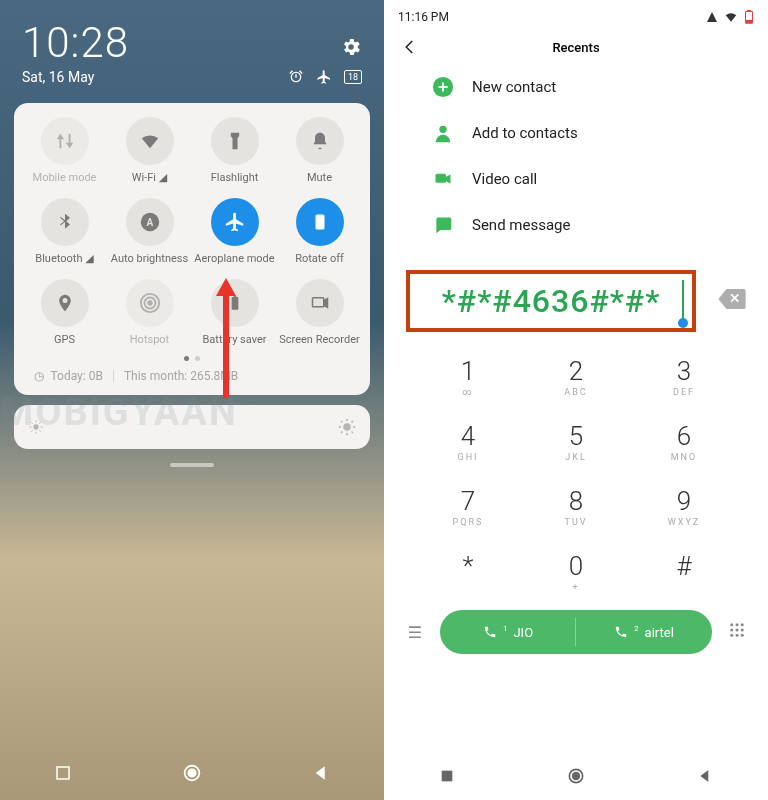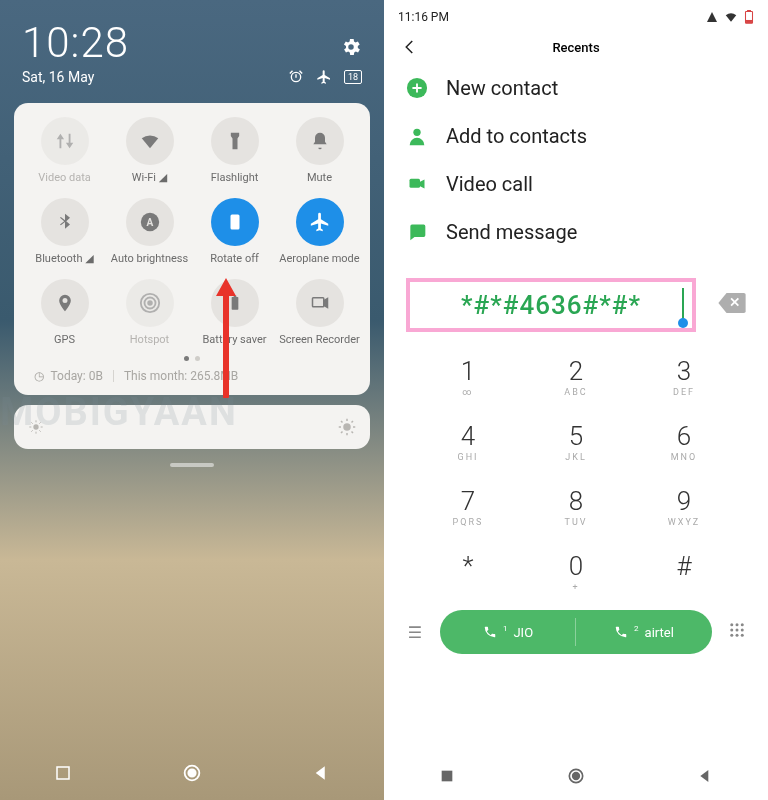--- a/index.html
+++ b/index.html
@@ -32,24 +32,24 @@
 .bright{background:#f4f3f1;border-radius:14px;margin:10px 14px 0;height:44px;display:flex;align-items:center;justify-content:space-between;padding:0 14px;color:#b8b6b2;}
 .handle{width:44px;height:4px;background:rgba(255,255,255,.5);border-radius:2px;margin:14px auto 0;}
 .nav-left{position:absolute;bottom:16px;left:0;right:0;display:flex;justify-content:space-around;align-items:center;color:#fff;}
 .arrow-up{position:absolute;left:214px;top:278px;pointer-events:none;}
 
 .r-status{display:flex;justify-content:space-between;align-items:center;padding:10px 14px 4px;font-size:12px;color:#222;gap:13px;}
 .r-hdr{display:flex;align-items:center;padding:10px 14px 8px;}
 .r-hdr .back{width:24px;display:flex;justify-content:center;}
 .r-hdr .ttl{flex:1;text-align:center;font-size:13px;font-weight:500;}
 .r-hdr .sp{width:24px;}
-.menu-item{display:flex;align-items:center;gap:18px;padding:12px 22px;font-size:20px;color:#222;}
+.menu-item{display:flex;align-items:center;gap:18px;padding:12px 22px;font-size:15px;color:#222;margin-left:26px;}
 .mi-ico{width:22px;height:22px;display:flex;align-items:center;justify-content:center;}
 .dial-box{margin:22px 22px 8px;position:relative;display:flex;align-items:center;}
-.dial-input{flex:1;border:4px solid #f9a8d4;padding:8px 10px;text-align:center;font-size:26px;color:#2aa653;font-weight:500;letter-spacing:1px;position:relative;}
+.dial-input{flex:1;border:4px solid #c2410c;padding:8px 10px;text-align:center;font-size:32px;color:#2aa653;font-weight:500;letter-spacing:1px;position:relative;}
 .caret{position:absolute;right:8px;top:6px;bottom:6px;width:2px;background:#2aa653;}
 .caret::after{content:"";position:absolute;bottom:-6px;left:-4px;width:10px;height:10px;border-radius:50%;background:#1e8fe8;}
 .bksp{margin-left:22px;color:#9c9c9c;}
 .keypad{display:grid;grid-template-columns:repeat(3,1fr);row-gap:8px;padding:8px 30px 4px;}
 .key{text-align:center;padding:8px 0;}
 .key .num{font-size:26px;color:#333;font-weight:300;}
 .key .sub{font-size:9px;letter-spacing:2px;color:#aaa;margin-top:1px;}
 .call-row{display:flex;align-items:center;gap:10px;padding:6px 16px;}
 .call-row .ham{width:30px;text-align:center;color:#888;}
 .call-btns{flex:1;display:flex;height:44px;border-radius:22px;overflow:hidden;}
@@ -86,21 +86,21 @@
   </div>
 
   <div class="qs-card">
     <div class="qs-grid" id="qs-grid">
           <div class="qs-tile">
             <div class="qs-ico dim">
               <svg width="22" height="22" viewBox="0 0 24 24" fill="currentColor">
                 <path d="M7 4l4 6H8v10H6V10H3zM17 20l-4-6h3V4h2v10h3z"></path>
               </svg>
             </div>
-            <div class="qs-lbl dim">Video data</div>
+            <div class="qs-lbl dim">Mobile mode</div>
           </div>
           <div class="qs-tile">
             <div class="qs-ico">
               <svg width="22" height="22" viewBox="0 0 24 24" fill="currentColor">
                 <path d="M12 20l9-11a15 15 0 00-18 0z"></path>
               </svg>
             </div>
             <div class="qs-lbl">Wi-Fi ◢</div>
           </div>
           <div class="qs-tile">
@@ -131,33 +131,33 @@
             <div class="qs-ico">
               <svg width="22" height="22" viewBox="0 0 24 24" fill="currentColor">
                 <circle cx="12" cy="12" r="10"></circle>
                 <text x="12" y="16" font-size="11" fill="#e5e3e0" text-anchor="middle" font-weight="bold">A</text>
               </svg>
             </div>
             <div class="qs-lbl">Auto brightness</div>
           </div>
           <div class="qs-tile">
             <div class="qs-ico active">
+              <svg width="22" height="22" viewBox="0 0 24 24" fill="currentColor">
+                <path d="M21 16v-2l-8-5V3.5a1.5 1.5 0 00-3 0V9l-8 5v2l8-2.5V19l-2 1.5V22l3.5-1 3.5 1v-1.5L13 19v-5.5z"></path>
+              </svg>
+            </div>
+            <div class="qs-lbl">Aeroplane mode</div>
+          </div>
+          <div class="qs-tile">
+            <div class="qs-ico active">
               <svg width="18" height="22" viewBox="0 0 24 24" fill="currentColor">
                 <rect x="6" y="2" width="12" height="20" rx="2"></rect>
               </svg>
             </div>
             <div class="qs-lbl">Rotate off</div>
-          </div>
-          <div class="qs-tile">
-            <div class="qs-ico active">
-              <svg width="22" height="22" viewBox="0 0 24 24" fill="currentColor">
-                <path d="M21 16v-2l-8-5V3.5a1.5 1.5 0 00-3 0V9l-8 5v2l8-2.5V19l-2 1.5V22l3.5-1 3.5 1v-1.5L13 19v-5.5z"></path>
-              </svg>
-            </div>
-            <div class="qs-lbl">Aeroplane mode</div>
           </div>
           <div class="qs-tile">
             <div class="qs-ico">
               <svg width="20" height="22" viewBox="0 0 24 24" fill="currentColor">
                 <path d="M12 2a7 7 0 00-7 7c0 5 7 13 7 13s7-8 7-13a7 7 0 00-7-7zm0 10a3 3 0 113-3 3 3 0 01-3 3z"></path>
               </svg>
             </div>
             <div class="qs-lbl">GPS</div>
           </div>
           <div class="qs-tile">

